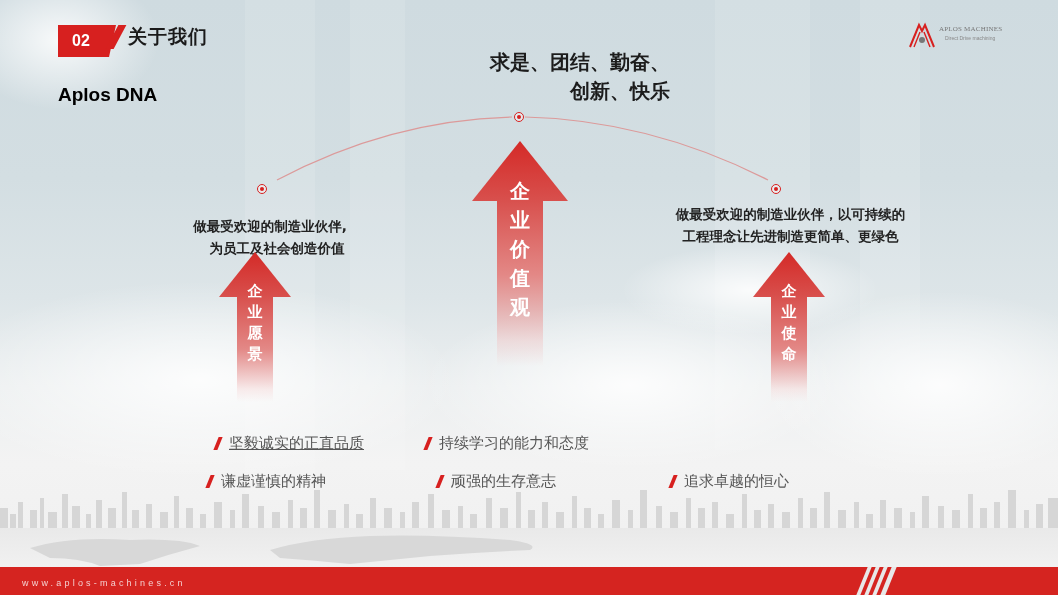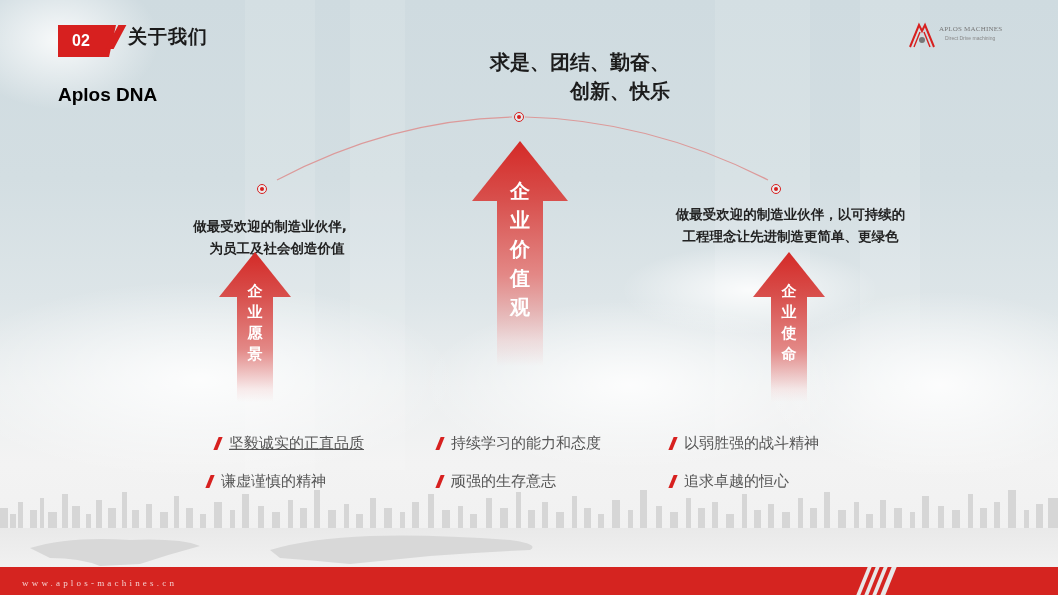--- a/index.html
+++ b/index.html
@@ -48,21 +48,21 @@
   .bullet { position:absolute; font-size:15px; color:#555; display:flex; align-items:center; }
   .bullet-mark { display:inline-block; width:4px; height:13px; background:#d7201f; transform:skewX(-22deg); margin-right:9px; }
 
   
   .skyline { position:absolute; left:0; top:488px; width:1058px; height:42px; }
   .floor { position:absolute; left:0; top:528px; width:1058px; height:39px; background:linear-gradient(180deg,#e9e9e9,#f1f1f1); }
   .world { position:absolute; left:10px; top:530px; width:540px; height:36px; }
 
   
   .footer { position:absolute; left:0; top:567px; width:1058px; height:28px; background:#d52420; }
-  .footer-url { position:absolute; left:22px; top:578px; font-size:9px; color:#f4d0d0; letter-spacing:3.2px; font-family:Liberation Serif, serif; }
+  .footer-url { position:absolute; left:22px; top:578px; font-size:9px; color:#f4d0d0; letter-spacing:3.2px; font-family:Liberation Sans, sans-serif; }
   .footer-stripe { position:absolute; top:567px; width:4px; height:28px; background:#e8e8e8; transform:skewX(-22deg); }
 </style>
 </head>
 <body>
 
 <div class="slide">
 
   <div class="bg-col" style="left:245px;width:70px;height:500px;"></div>
   <div class="bg-col" style="left:350px;width:55px;height:470px;"></div>
   <div class="bg-col" style="left:715px;width:95px;height:450px;"></div>
@@ -150,31 +150,27 @@
   </div>
 
   <div class="bullet" style="left:216px;top:434px;text-decoration:underline;">
     <span class="bullet-mark"></span>
     <span>坚毅诚实的正直品质</span>
   </div>
   <div class="bullet" style="left:208px;top:472px;">
     <span class="bullet-mark"></span>
     <span>谦虚谨慎的精神</span>
   </div>
-  <div class="bullet" style="left:438px;top:434px;">
+  <div class="bullet" style="left:426px;top:434px;">
     <span class="bullet-mark"></span>
     <span>持续学习的能力和态度</span>
   </div>
   <div class="bullet" style="left:438px;top:472px;">
     <span class="bullet-mark"></span>
     <span>顽强的生存意志</span>
-  </div>
-  <div class="bullet" style="left:671px;top:434px;">
-    <span class="bullet-mark"></span>
-    <span>以弱胜强的战斗精神</span>
   </div>
   <div class="bullet" style="left:671px;top:472px;">
     <span class="bullet-mark"></span>
     <span>追求卓越的恒心</span>
   </div>
 
   <svg class="skyline" viewBox="0 0 1058 42" preserveAspectRatio="none">
     <g fill="#d6d6d6">
       <rect x="0" y="20" width="8" height="22"></rect>
         <rect x="10" y="26" width="6" height="16"></rect>

